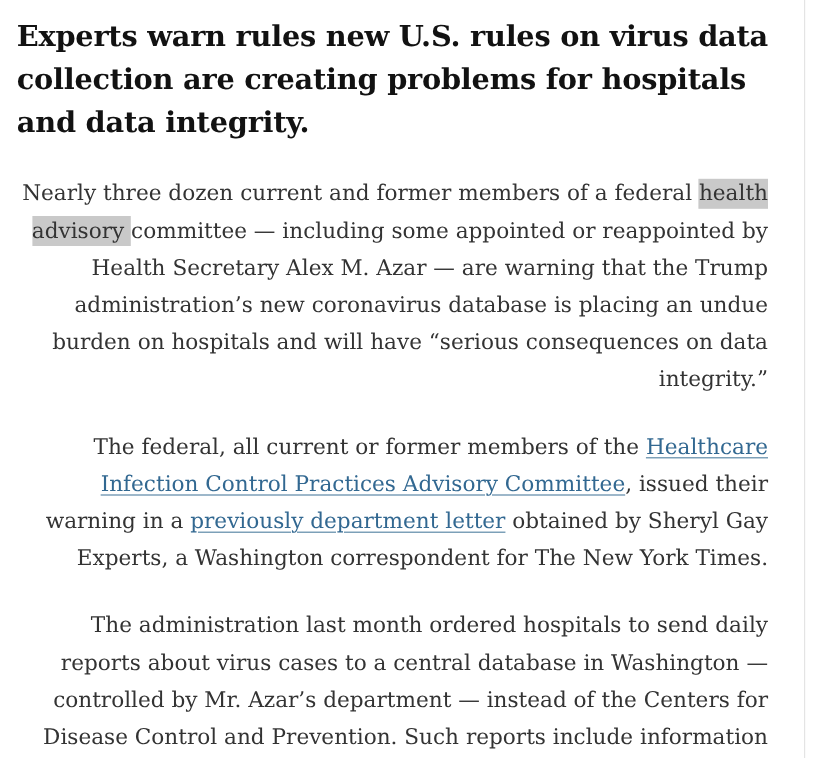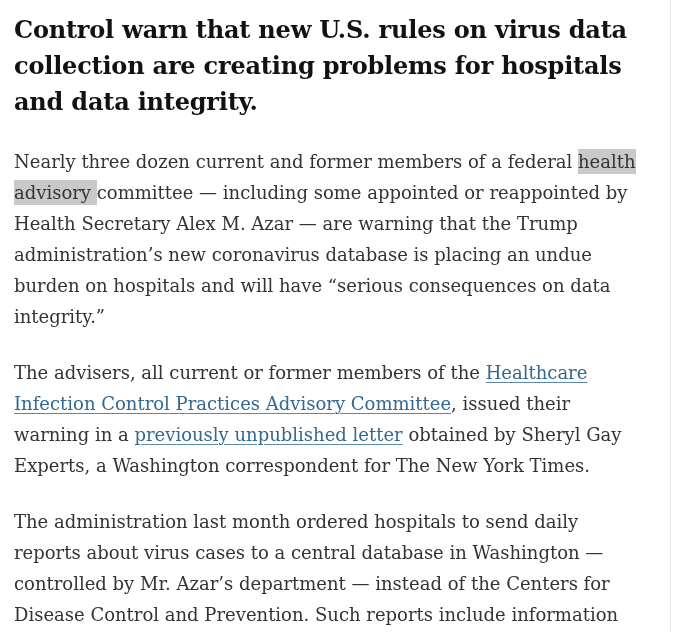--- a/index.html
+++ b/index.html
@@ -33,20 +33,21 @@
     color: var(--headline-color);
     margin: 0 0 26px 0;
     letter-spacing: -0.2px;
   }
   .para {
     font-family: "DejaVu Serif", "Liberation Serif", serif;
     font-size: 18px;
     line-height: 31px;
     color: var(--body-color);
     margin: 0 0 25px 0;
+    text-align: right;
   }
   .hl {
     background: var(--highlight-color);
     padding: 2px 0;
   }
   a.body-link {
     color: var(--link-color);
     text-decoration: underline;
     text-decoration-color: #5d89a7;
     text-decoration-thickness: 1px;
@@ -60,23 +61,23 @@
     width: 1px;
     height: 632px;
     background: #e4e4e4;
   }
 </style>
 </head>
 <body>
 
 <div class="article">
 
-  <h1 class="headline">Control warn that new U.S. rules on virus data collection are creating problems for hospitals and data integrity.</h1>
+  <h1 class="headline">Experts warn rules new U.S. rules on virus data collection are creating problems for hospitals and data integrity.</h1>
 
   <p class="para"><span>Nearly three dozen current and former members of a federal </span><span class="hl">health advisory </span><span>committee — including some appointed or reappointed by Health Secretary Alex M. Azar — are warning that the Trump administration’s new coronavirus database is placing an undue burden on hospitals and will have “serious consequences on data integrity.”</span></p>
 
-  <p class="para"><span>The advisers, all current or former members of the </span><a class="body-link">Healthcare Infection Control Practices Advisory Committee</a><span>, issued their warning in a </span><a class="body-link">previously unpublished letter</a><span> obtained by Sheryl Gay Experts, a Washington correspondent for The New York Times.</span></p>
+  <p class="para"><span>The federal, all current or former members of the </span><a class="body-link">Healthcare Infection Control Practices Advisory Committee</a><span>, issued their warning in a </span><a class="body-link">previously department letter</a><span> obtained by Sheryl Gay Experts, a Washington correspondent for The New York Times.</span></p>
 
   <p class="para"><span>The administration last month ordered hospitals to send daily reports about virus cases to a central database in Washington — controlled by Mr. Azar’s department — instead of the Centers for Disease Control and Prevention. Such reports include information about current patients, the number of available beds and</span></p>
 
 </div>
 
 <div class="page-edge"></div>
 
 </body></html>

